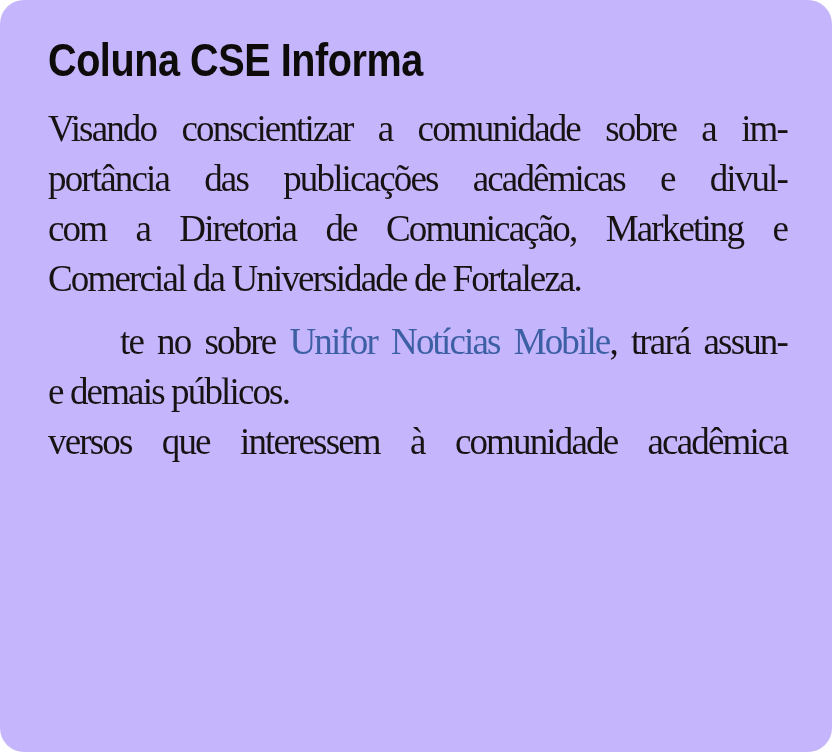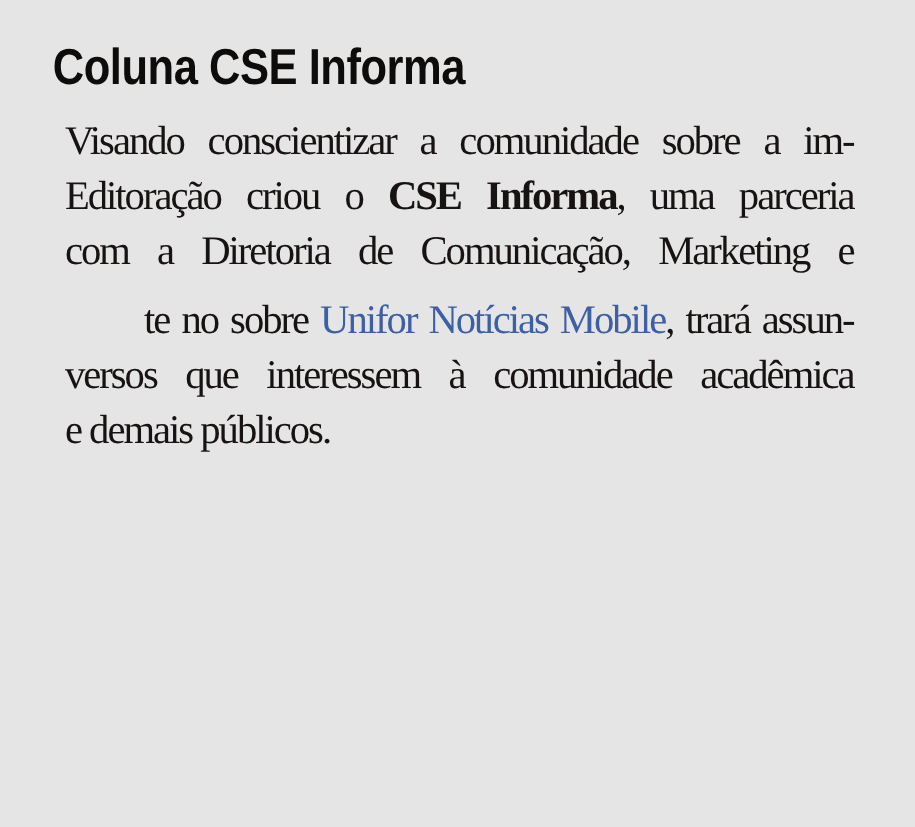--- a/index.html
+++ b/index.html
@@ -6,42 +6,43 @@
     margin: 0;
     padding: 0;
   }
   .page {
     position: relative;
     width: 832px;
     height: 752px;
     box-sizing: border-box;
     overflow: hidden;
     padding: 36px 45px 0 48px;
-    background: #e5e5e5;
+    background: #c4b5fd;
     font-family: "Liberation Serif", serif;
+    border-radius: 24px;
   }
   .heading {
     margin: 0 0 20px 0;
     font-family: "Liberation Sans", sans-serif;
     font-weight: 700;
     font-size: 46px;
     line-height: 48px;
     color: #0E0C0B;
     letter-spacing: -0.5px;
     transform: scaleX(0.86);
     transform-origin: left center;
     white-space: nowrap;
   }
   .body-text {
     color: #171312;
     font-size: 37px;
     line-height: 50px;
     letter-spacing: -0.05em;
   }
-  .para { margin: 11px; }
+  .para { margin: 0; }
   .para + .para { margin-top: 13px; }
   .line {
     text-align: justify;
     text-align-last: justify;
   }
   .line.last {
     text-align: left;
     text-align-last: left;
   }
   .para.indent .line:first-child {
@@ -55,22 +56,23 @@
   }
 </style>
 </head>
 <body>
 
 <div class="page">
   <h1 class="heading">Coluna CSE Informa</h1>
   <div class="body-text" id="article-body">
       <div class="para">
         <div class="line"><span>Visando conscientizar a comunidade sobre a im-</span></div>
-        <div class="line"><span>Editoração criou o </span><span class="bold">CSE Informa</span><span>, uma parceria</span></div>
+        <div class="line"><span>portância das publicações acadêmicas e divul-</span></div>
         <div class="line"><span>com a Diretoria de Comunicação, Marketing e</span></div>
+        <div class="line last"><span>Comercial da Universidade de Fortaleza.</span></div>
       </div>
       <div class="para indent">
         <div class="line"><span>te no sobre </span><span class="link">Unifor Notícias Mobile</span><span>, trará assun-</span></div>
+        <div class="line last"><span>e demais públicos.</span></div>
         <div class="line"><span>versos que interessem à comunidade acadêmica</span></div>
-        <div class="line last"><span>e demais públicos.</span></div>
       </div>
     </div>
 </div>
 
 </body></html>

